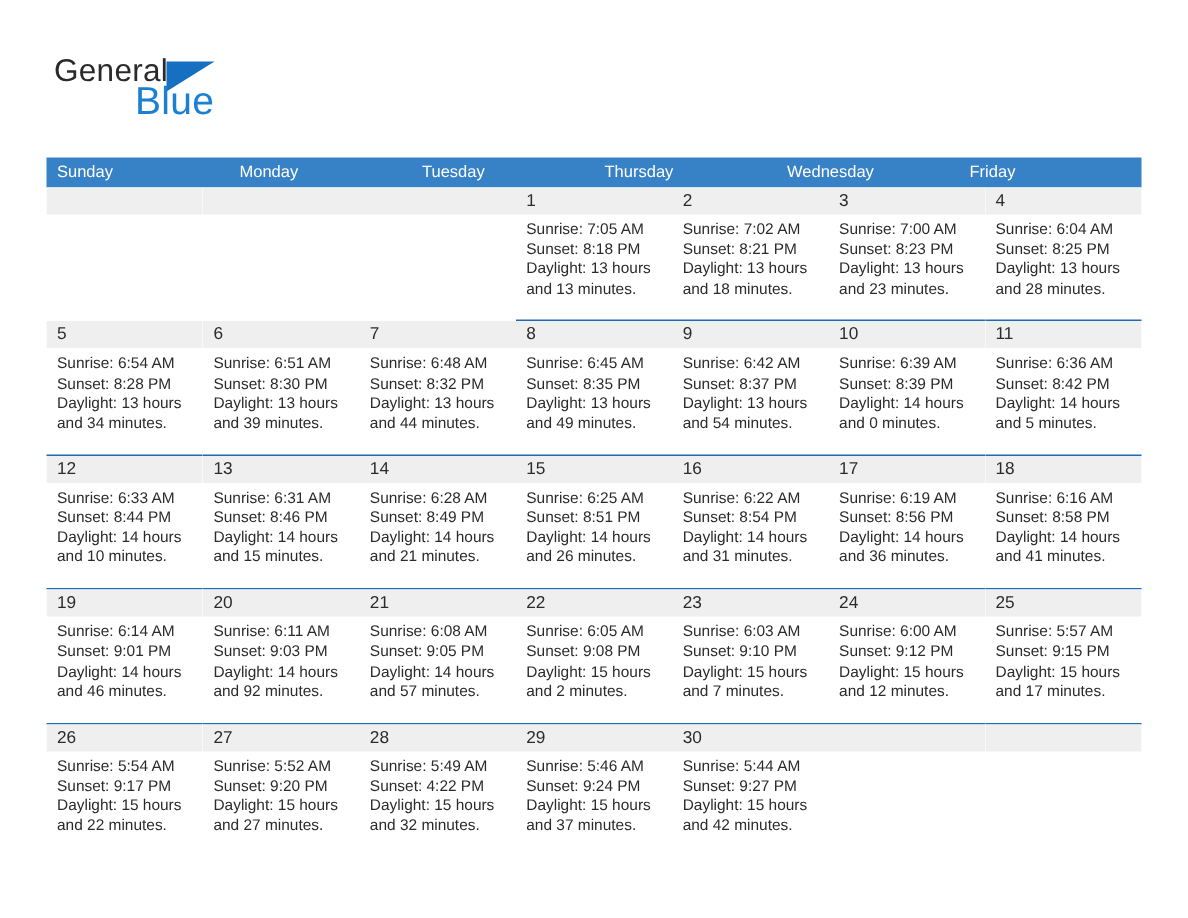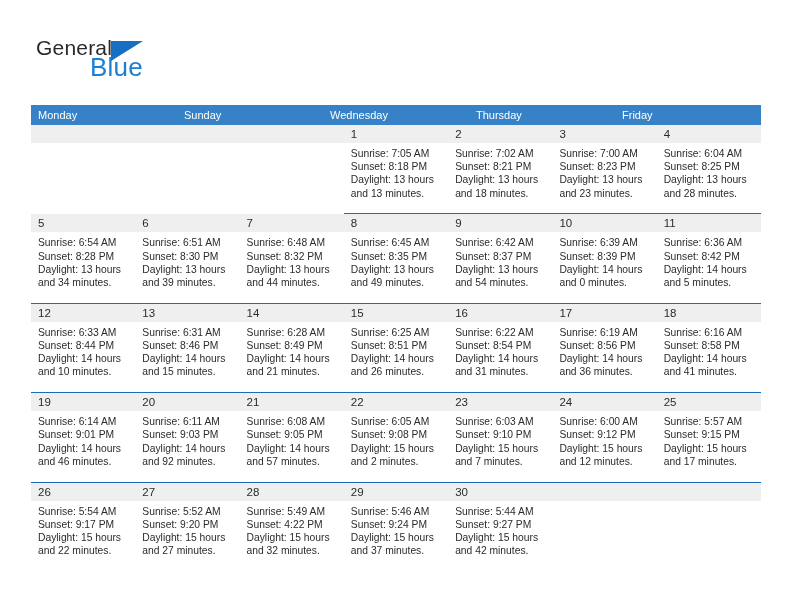--- a/index.html
+++ b/index.html
@@ -154,24 +154,25 @@
       <span class="brand-general">General</span>
       <span class="brand-triangle"></span>
       <span class="brand-blue">Blue</span>
     </div>
 
 
   </div>
 
   <div class="calendar">
     <div class="weekdays">
+        <div class="weekday">Sunday</div>
         <div class="weekday">Monday</div>
-        <div class="weekday">Sunday</div>
+        <div class="weekday">Tuesday</div>
+        <div class="weekday">Thursday</div>
         <div class="weekday">Wednesday</div>
-        <div class="weekday">Thursday</div>
         <div class="weekday">Friday</div>
       </div>
     <div class="weeks">
         <div class="week">
           <div class="cell blank">
             <div class="daynum-band"></div>
           </div>
           <div class="cell blank">
             <div class="daynum-band"></div>
           </div>

